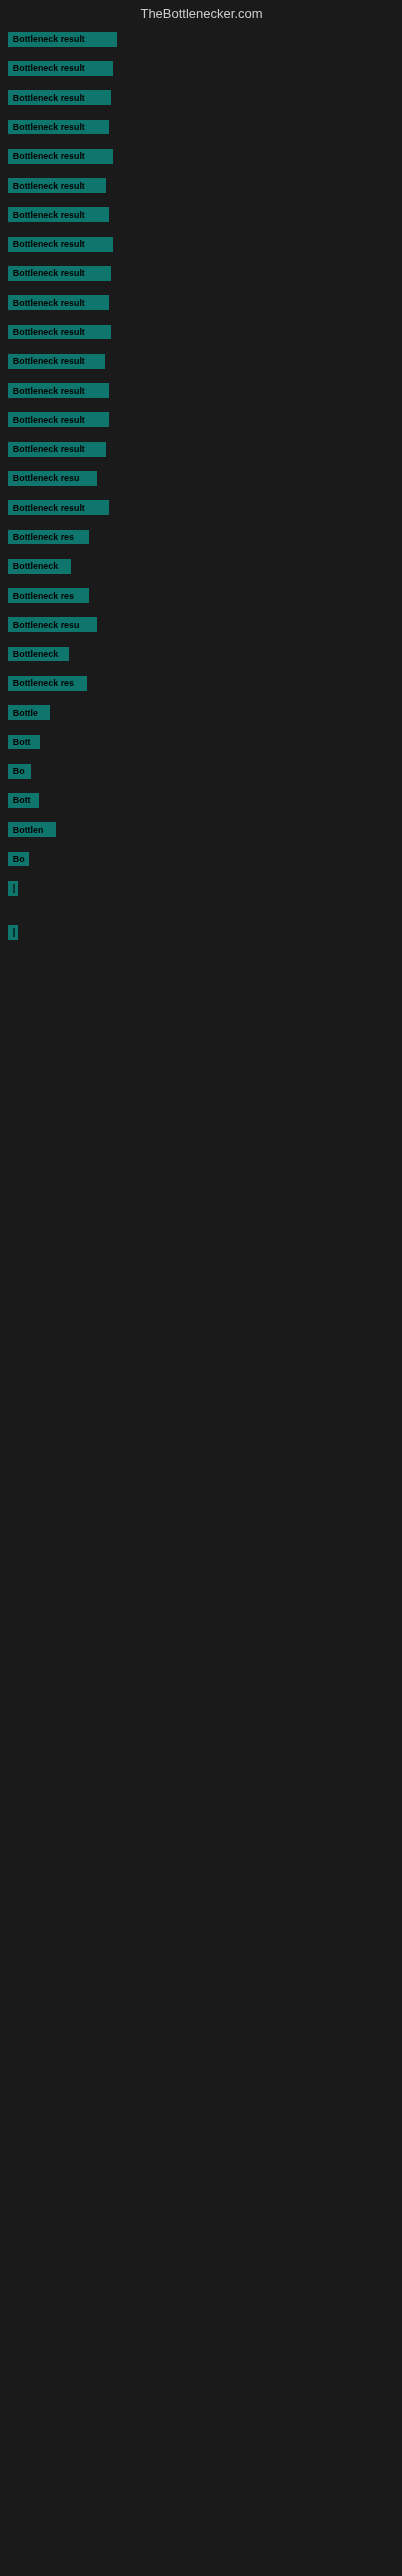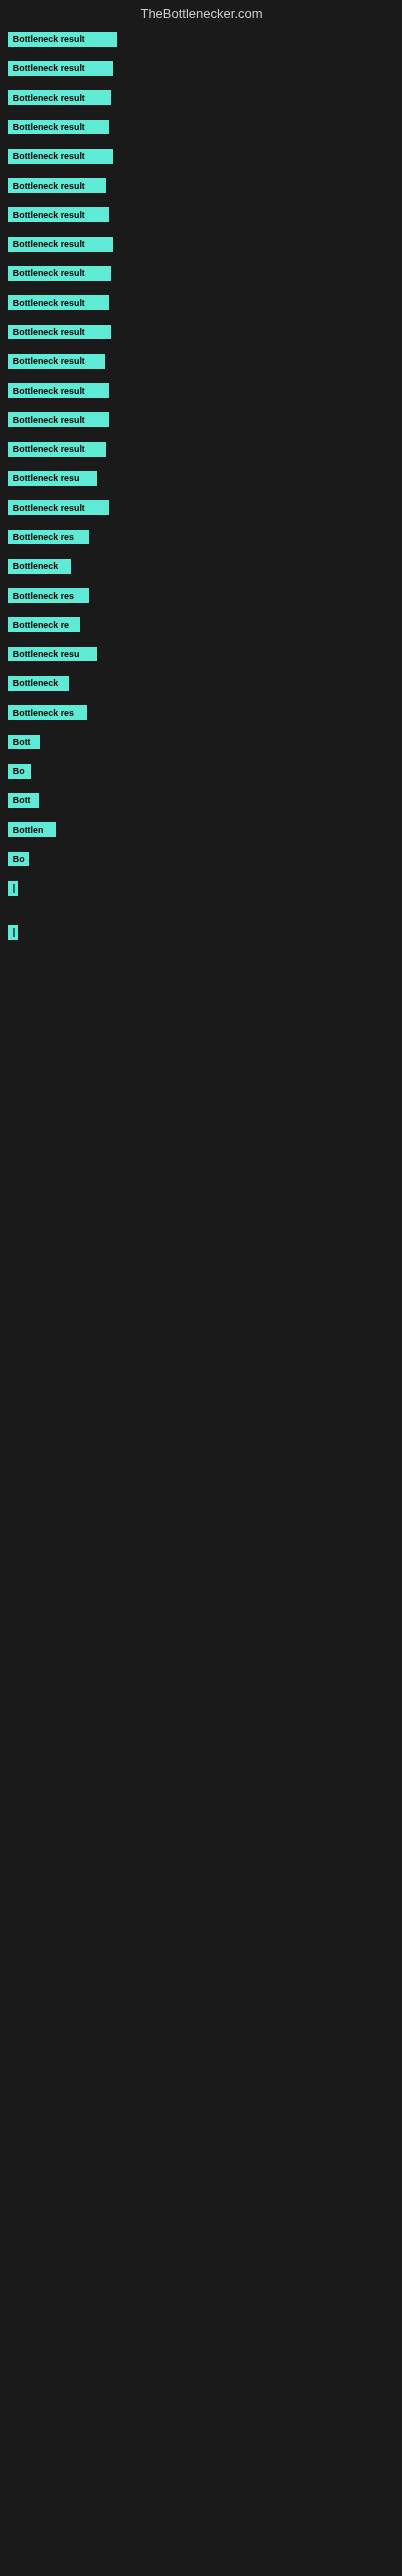--- a/index.html
+++ b/index.html
@@ -28,21 +28,21 @@
       padding: 4px 8px;
     }
 
     .bottleneck-item {
       margin-bottom: 14.5px;
       display: flex;
       align-items: flex-start;
     }
 
     .bottleneck-label {
-      background-color: #5eead4;
+      background-color: #0f766e;
       color: #000;
       font-size: 8.9px;
       font-weight: bold;
       padding: 2.4px 4.8px;
       display: inline-block;
       white-space: nowrap;
       overflow: hidden;
     }
   </style>
 </head>
@@ -110,30 +110,30 @@
     <div class="bottleneck-item">
       <span class="bottleneck-label" style="width: 81px;">Bottleneck res</span>
     </div>
     <div class="bottleneck-item">
       <span class="bottleneck-label" style="width: 63px;">Bottleneck</span>
     </div>
     <div class="bottleneck-item">
       <span class="bottleneck-label" style="width: 81px;">Bottleneck res</span>
     </div>
     <div class="bottleneck-item">
-      <span class="bottleneck-label" style="width: 72px;">Bottleneck re</span>
-    </div>
-    <div class="bottleneck-item">
       <span class="bottleneck-label" style="width: 89px;">Bottleneck resu</span>
     </div>
     <div class="bottleneck-item">
       <span class="bottleneck-label" style="width: 61px;">Bottleneck</span>
     </div>
     <div class="bottleneck-item">
       <span class="bottleneck-label" style="width: 79px;">Bottleneck res</span>
+    </div>
+    <div class="bottleneck-item">
+      <span class="bottleneck-label" style="width: 42px;">Bottle</span>
     </div>
     <div class="bottleneck-item">
       <span class="bottleneck-label" style="width: 32px;">Bott</span>
     </div>
     <div class="bottleneck-item">
       <span class="bottleneck-label" style="width: 22.5px;">Bo</span>
     </div>
     <div class="bottleneck-item">
       <span class="bottleneck-label" style="width: 31px;">Bott</span>
     </div>

